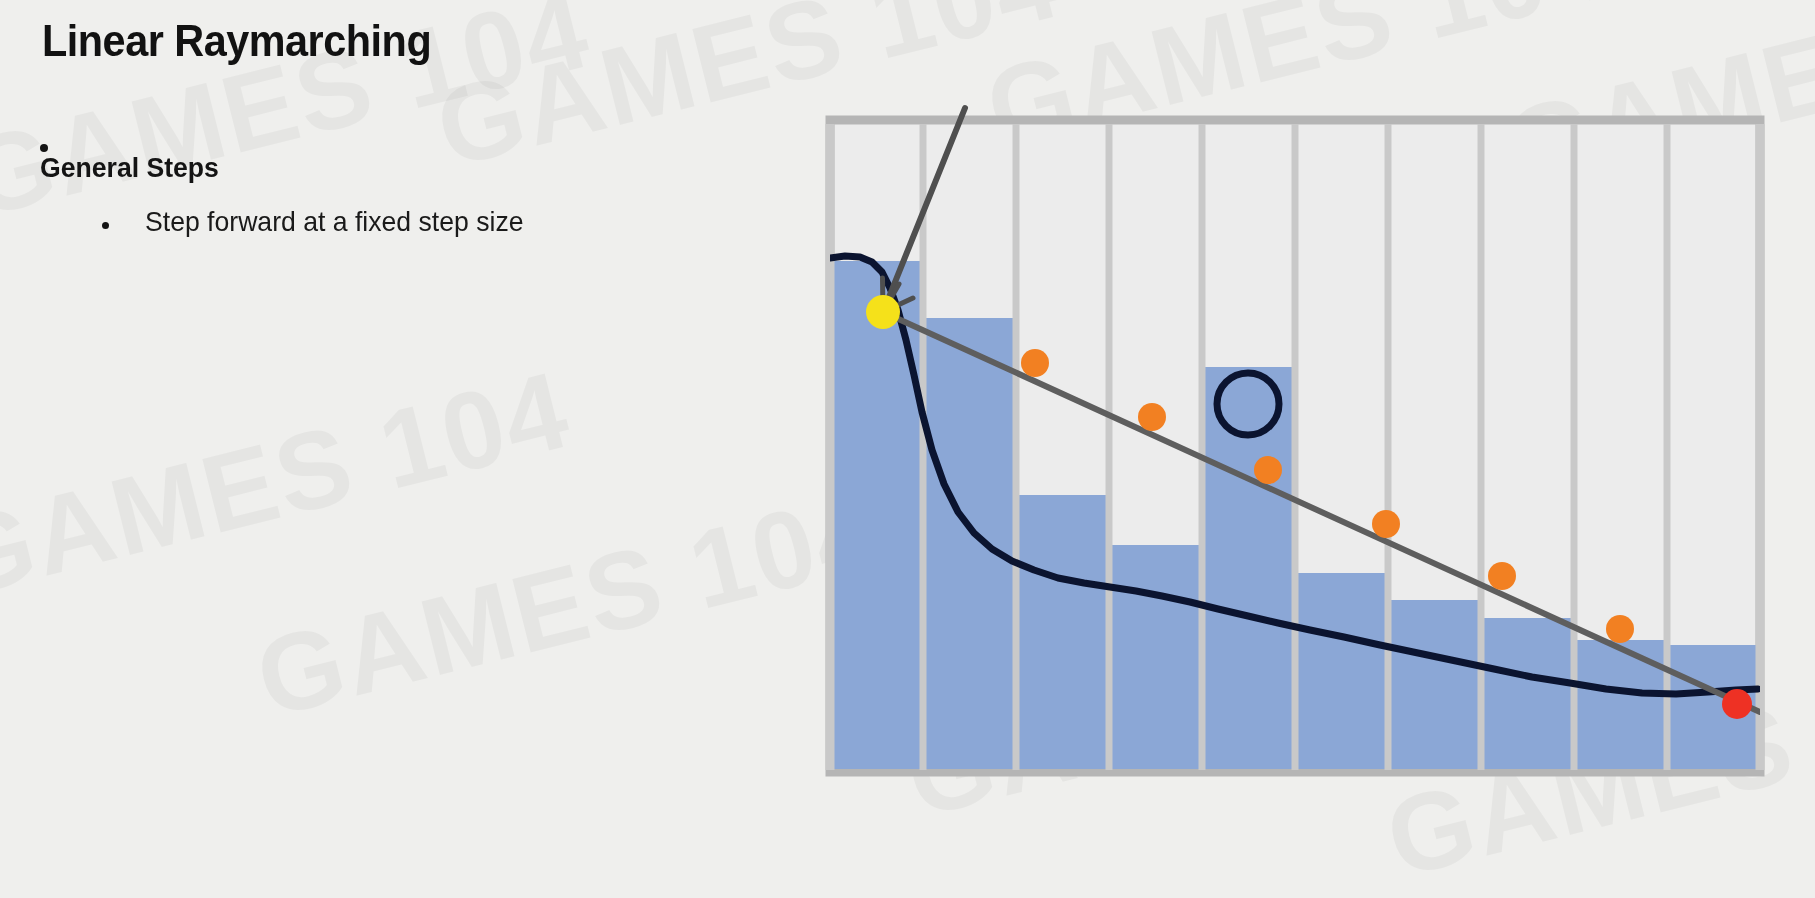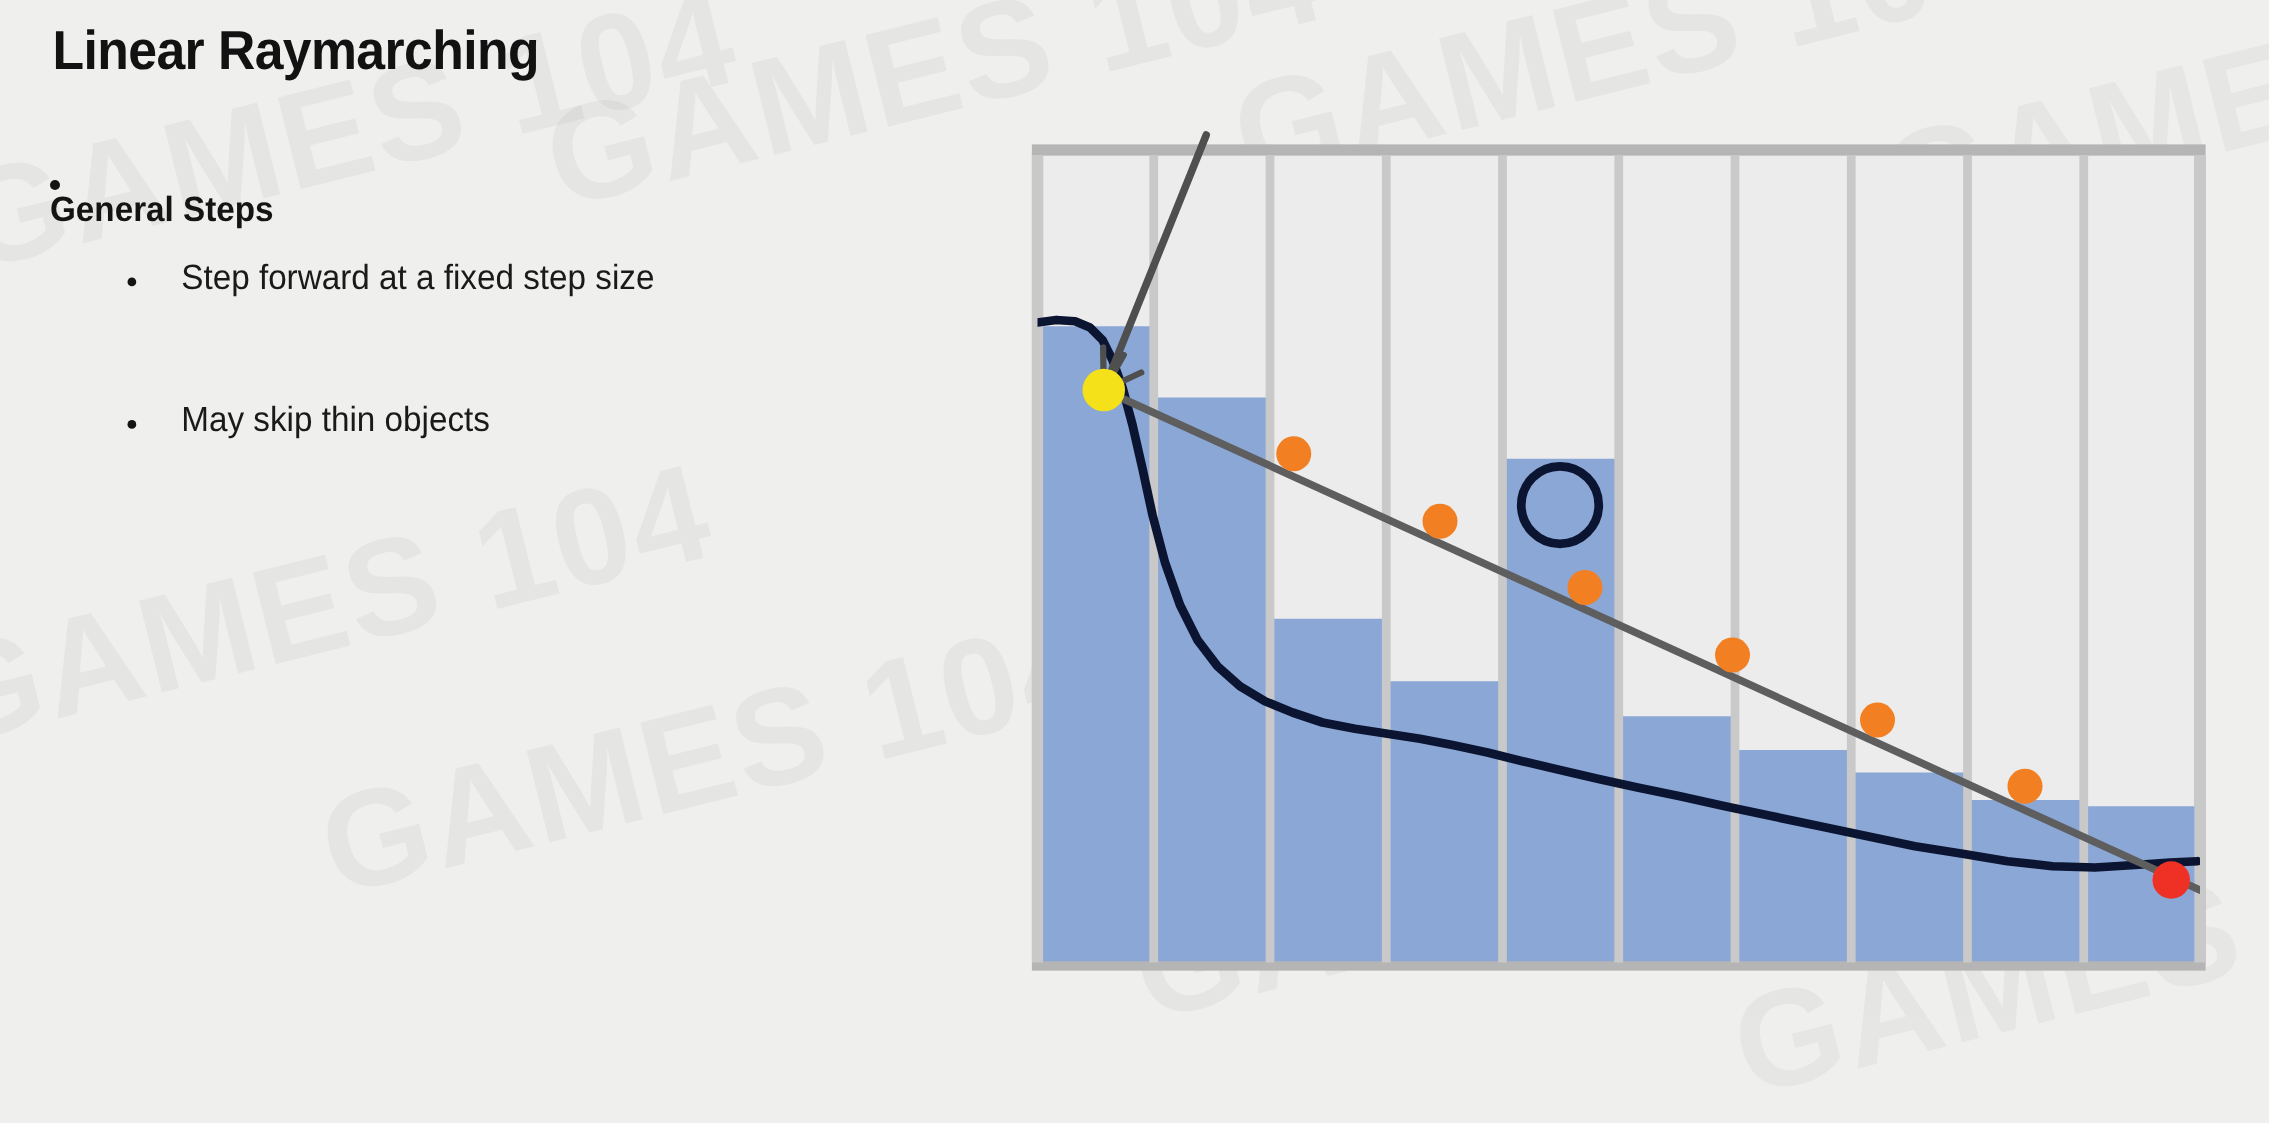--- a/index.html
+++ b/index.html
@@ -100,24 +100,20 @@
   <div id="bullets">
       <div class="b-row b-l1">
         <span class="dot1"></span>
         <span class="txt">General Steps</span>
       </div>
       <div class="b-row b-l2">
         <span class="dot2"></span>
         <span class="txt">Step forward at a fixed step size</span>
       </div>
       <div class="b-gap"></div>
-      <div class="b-row b-l2">
-        <span class="dot2"></span>
-        <span class="txt">May skip thin objects</span>
-      </div>
     </div>
 
   <div id="figure">
     <svg width="960" height="690" viewBox="0 0 960 690" xmlns="http://www.w3.org/2000/svg">
       <defs>
         <clipPath id="plotclip">
           <rect x="15" y="20" width="930" height="652"></rect>
         </clipPath>
       </defs>
 

